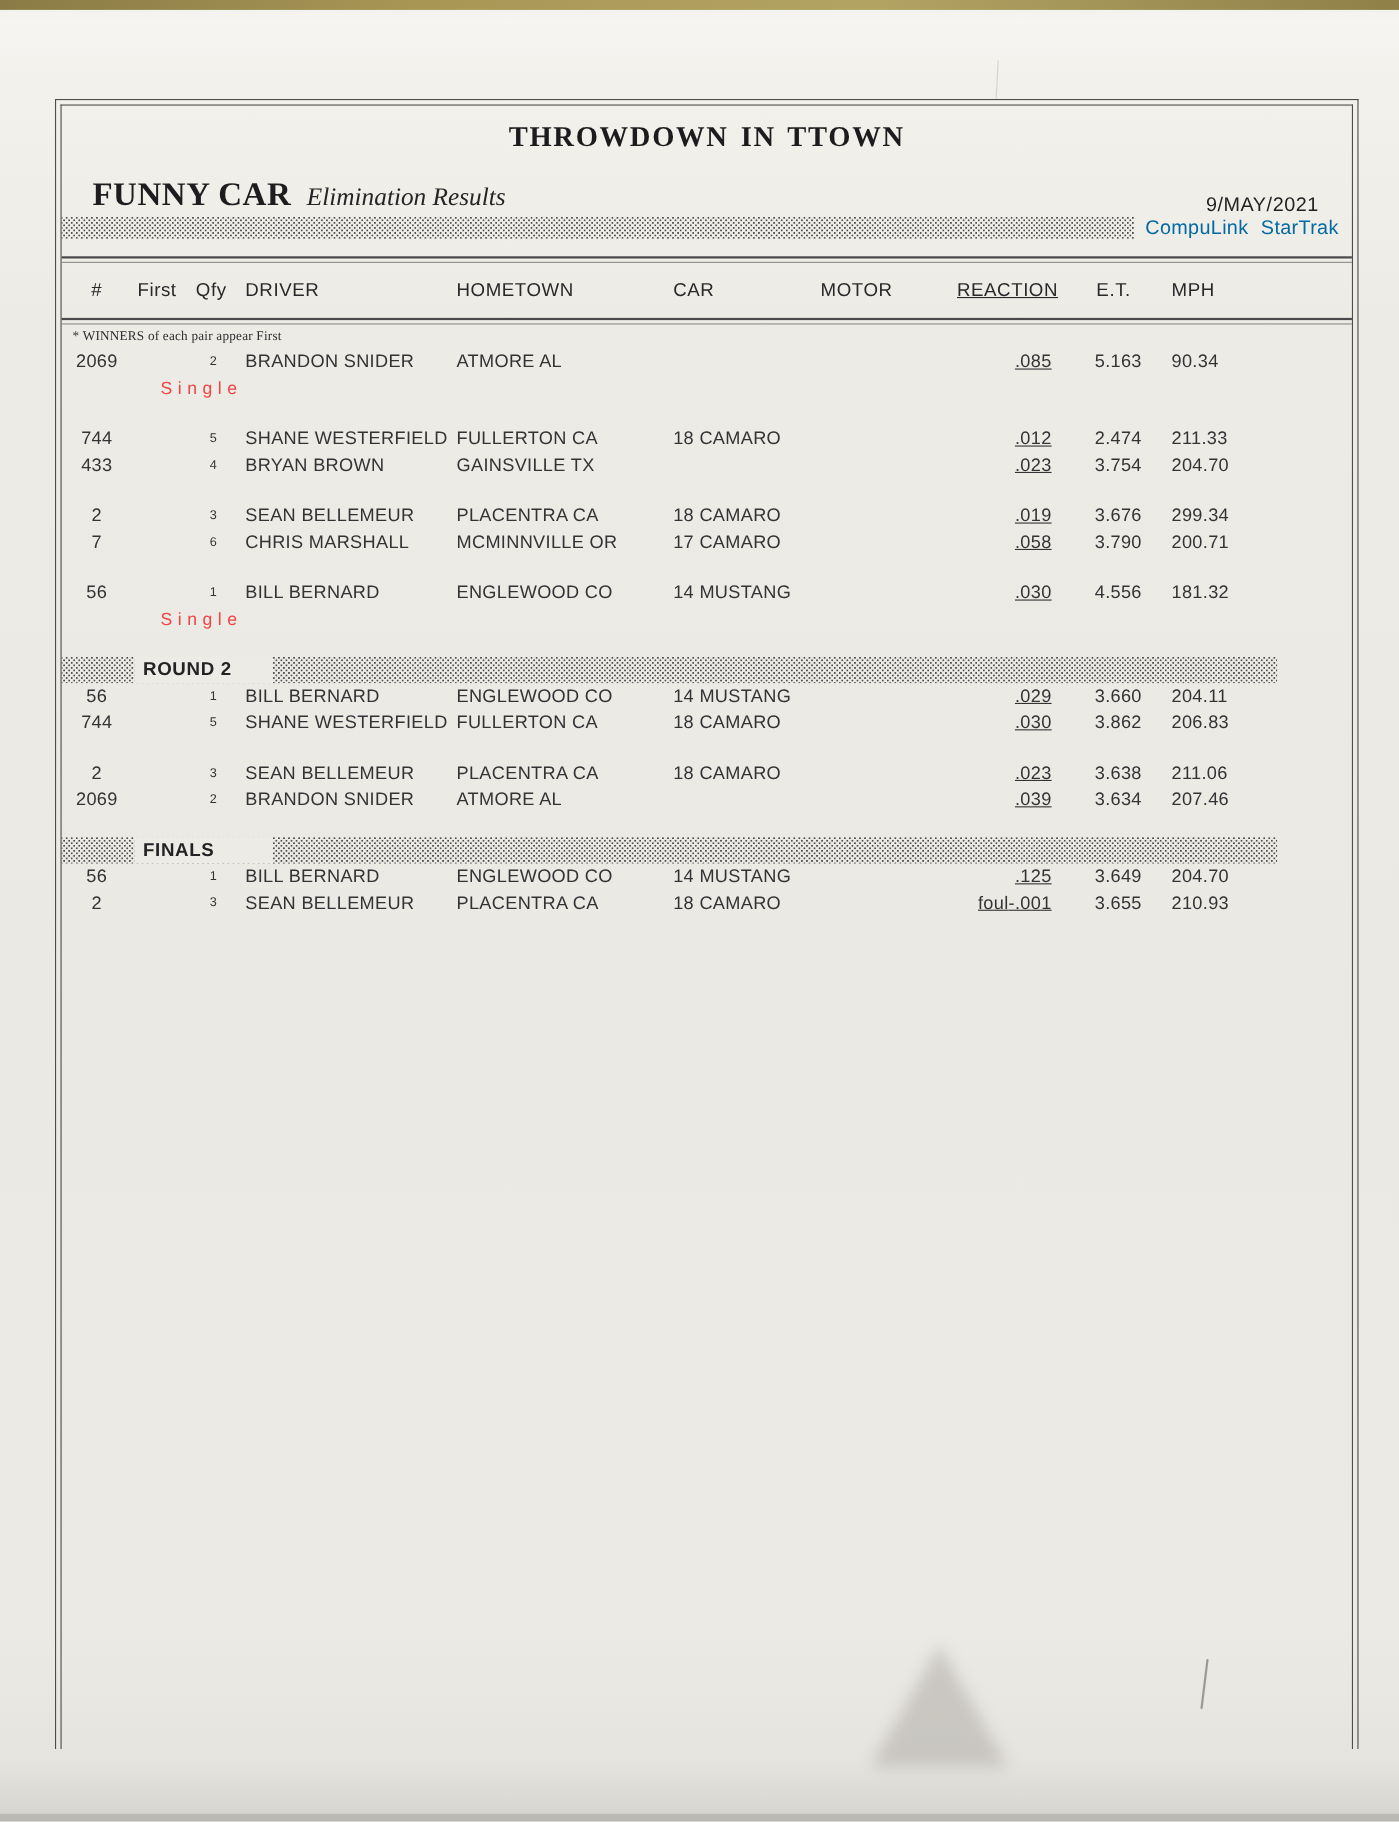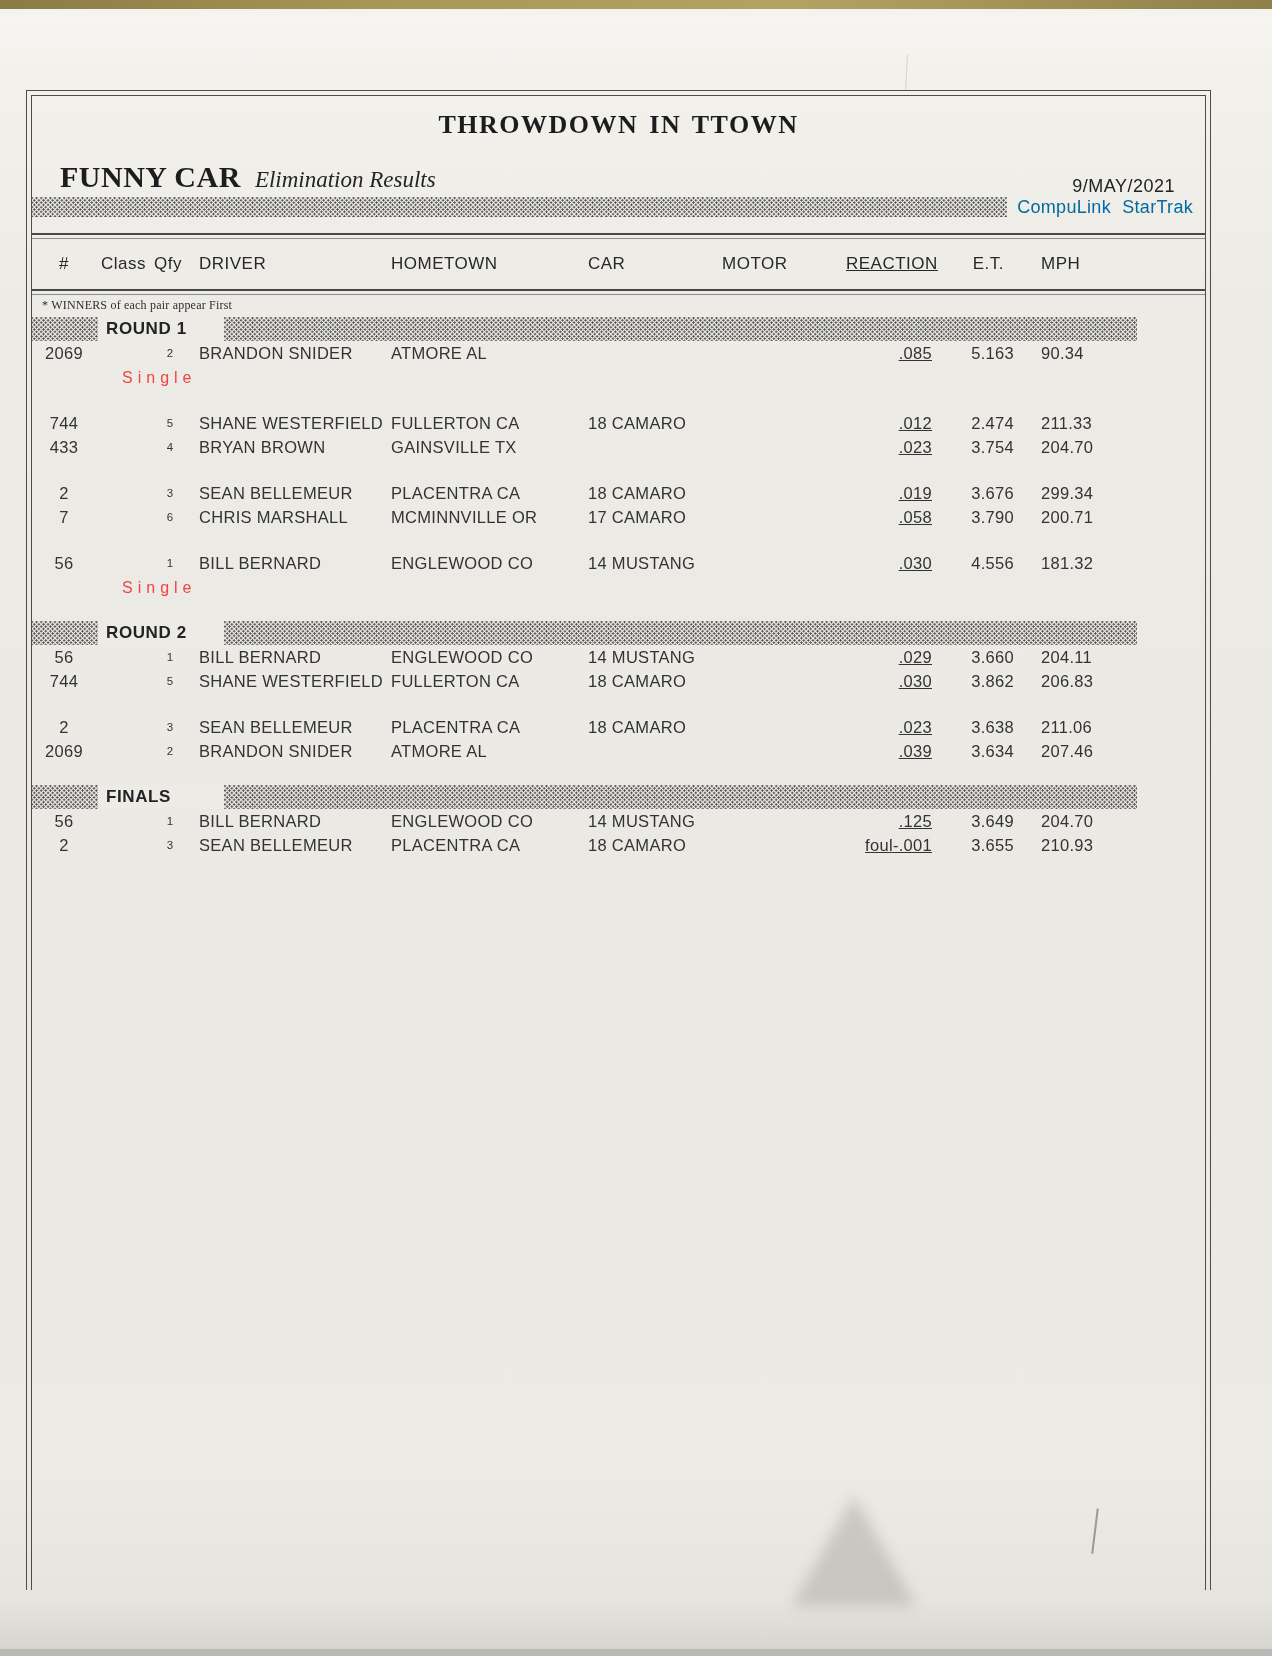--- a/index.html
+++ b/index.html
@@ -11,21 +11,21 @@
   .strip-top{position:absolute;top:0;left:0;width:1272px;height:9px;
     background:linear-gradient(90deg,#8a7b46,#a89655 30%,#b3a363 62%,#8f8049);}
   .strip-bottom{position:absolute;bottom:0;left:0;width:1272px;height:7px;background:#bbb9b4;}
   .crease{position:absolute;left:906px;top:55px;width:1px;height:36px;background:#c6c4bf;transform:rotate(3deg);opacity:.7;}
   .shadow-tri{position:absolute;left:792px;top:1496px;width:0;height:0;
     border-left:62px solid transparent;border-right:62px solid transparent;
     border-bottom:110px solid rgba(170,167,160,0.5);filter:blur(7px);}
   .squiggle{position:absolute;left:1094px;top:1508px;width:2px;height:46px;background:#6e6e6a;
     transform:rotate(7deg);border-radius:2px;opacity:.65;}
 
-  .frame-outer{position:absolute;left:26px;top:90px;width:1185px;height:1500px;
+  .frame-outer{position:absolute;left:50px;top:90px;width:1185px;height:1500px;
     border:1.5px solid #4c4c4a;border-bottom:none;box-sizing:border-box;}
   .frame-inner{margin:4px 4px 0 4px;height:calc(100% - 4px);box-sizing:border-box;
     border:1.5px solid #4c4c4a;border-bottom:none;position:relative;}
 
   .title{position:absolute;top:14px;left:0;right:0;text-align:center;
     font-family:"Liberation Serif",serif;font-weight:700;font-size:26px;line-height:30px;
     letter-spacing:1.5px;word-spacing:3px;color:#1c1c1e;}
   .class-line{position:absolute;top:64px;left:28px;white-space:nowrap;}
   .funny{font-family:"Liberation Serif",serif;font-weight:700;font-size:30px;letter-spacing:.5px;color:#1d1d1f;}
   .elim{font-family:"Liberation Serif",serif;font-style:italic;font-size:23px;margin-left:14px;color:#252527;}
@@ -101,41 +101,40 @@
         <div class="brand">CompuLink StarTrak</div>
       </div>
 
       <div class="rule rule1">
           <div class="a"></div>
           <div class="b"></div>
         </div>
 
       <div class="header-row grid">
           <div class="cell c0 hc0">#</div>
-          <div class="cell c1 hc1">Class</div>
+          <div class="cell c1 hc1">First</div>
           <div class="cell c2 hc2">Qfy</div>
           <div class="cell c3 hc3">DRIVER</div>
           <div class="cell c4 hc4">HOMETOWN</div>
           <div class="cell c5 hc5">CAR</div>
           <div class="cell c6 hc6">MOTOR</div>
           <div class="cell c7 hc7">REACTION</div>
           <div class="cell c8 hc8">E.T.</div>
           <div class="cell c9 hc9">MPH</div>
         </div>
 
       <div class="rule rule2">
           <div class="a"></div>
           <div class="b"></div>
         </div>
 
       <div class="winners-note">* WINNERS of each pair appear First</div>
 
       <div class="results-body">
           <div class="section">
-            <div class="band dots"><span class="band-label">ROUND 1</span></div>
             <div class="pair">
               <div class="row grid">
                 <div class="cell c0">2069</div>
                 <div class="cell c1"></div>
                 <div class="cell c2">2</div>
                 <div class="cell c3">BRANDON SNIDER</div>
                 <div class="cell c4">ATMORE AL</div>
                 <div class="cell c5"></div>
                 <div class="cell c6"></div>
                 <div class="cell c7">.085</div>

